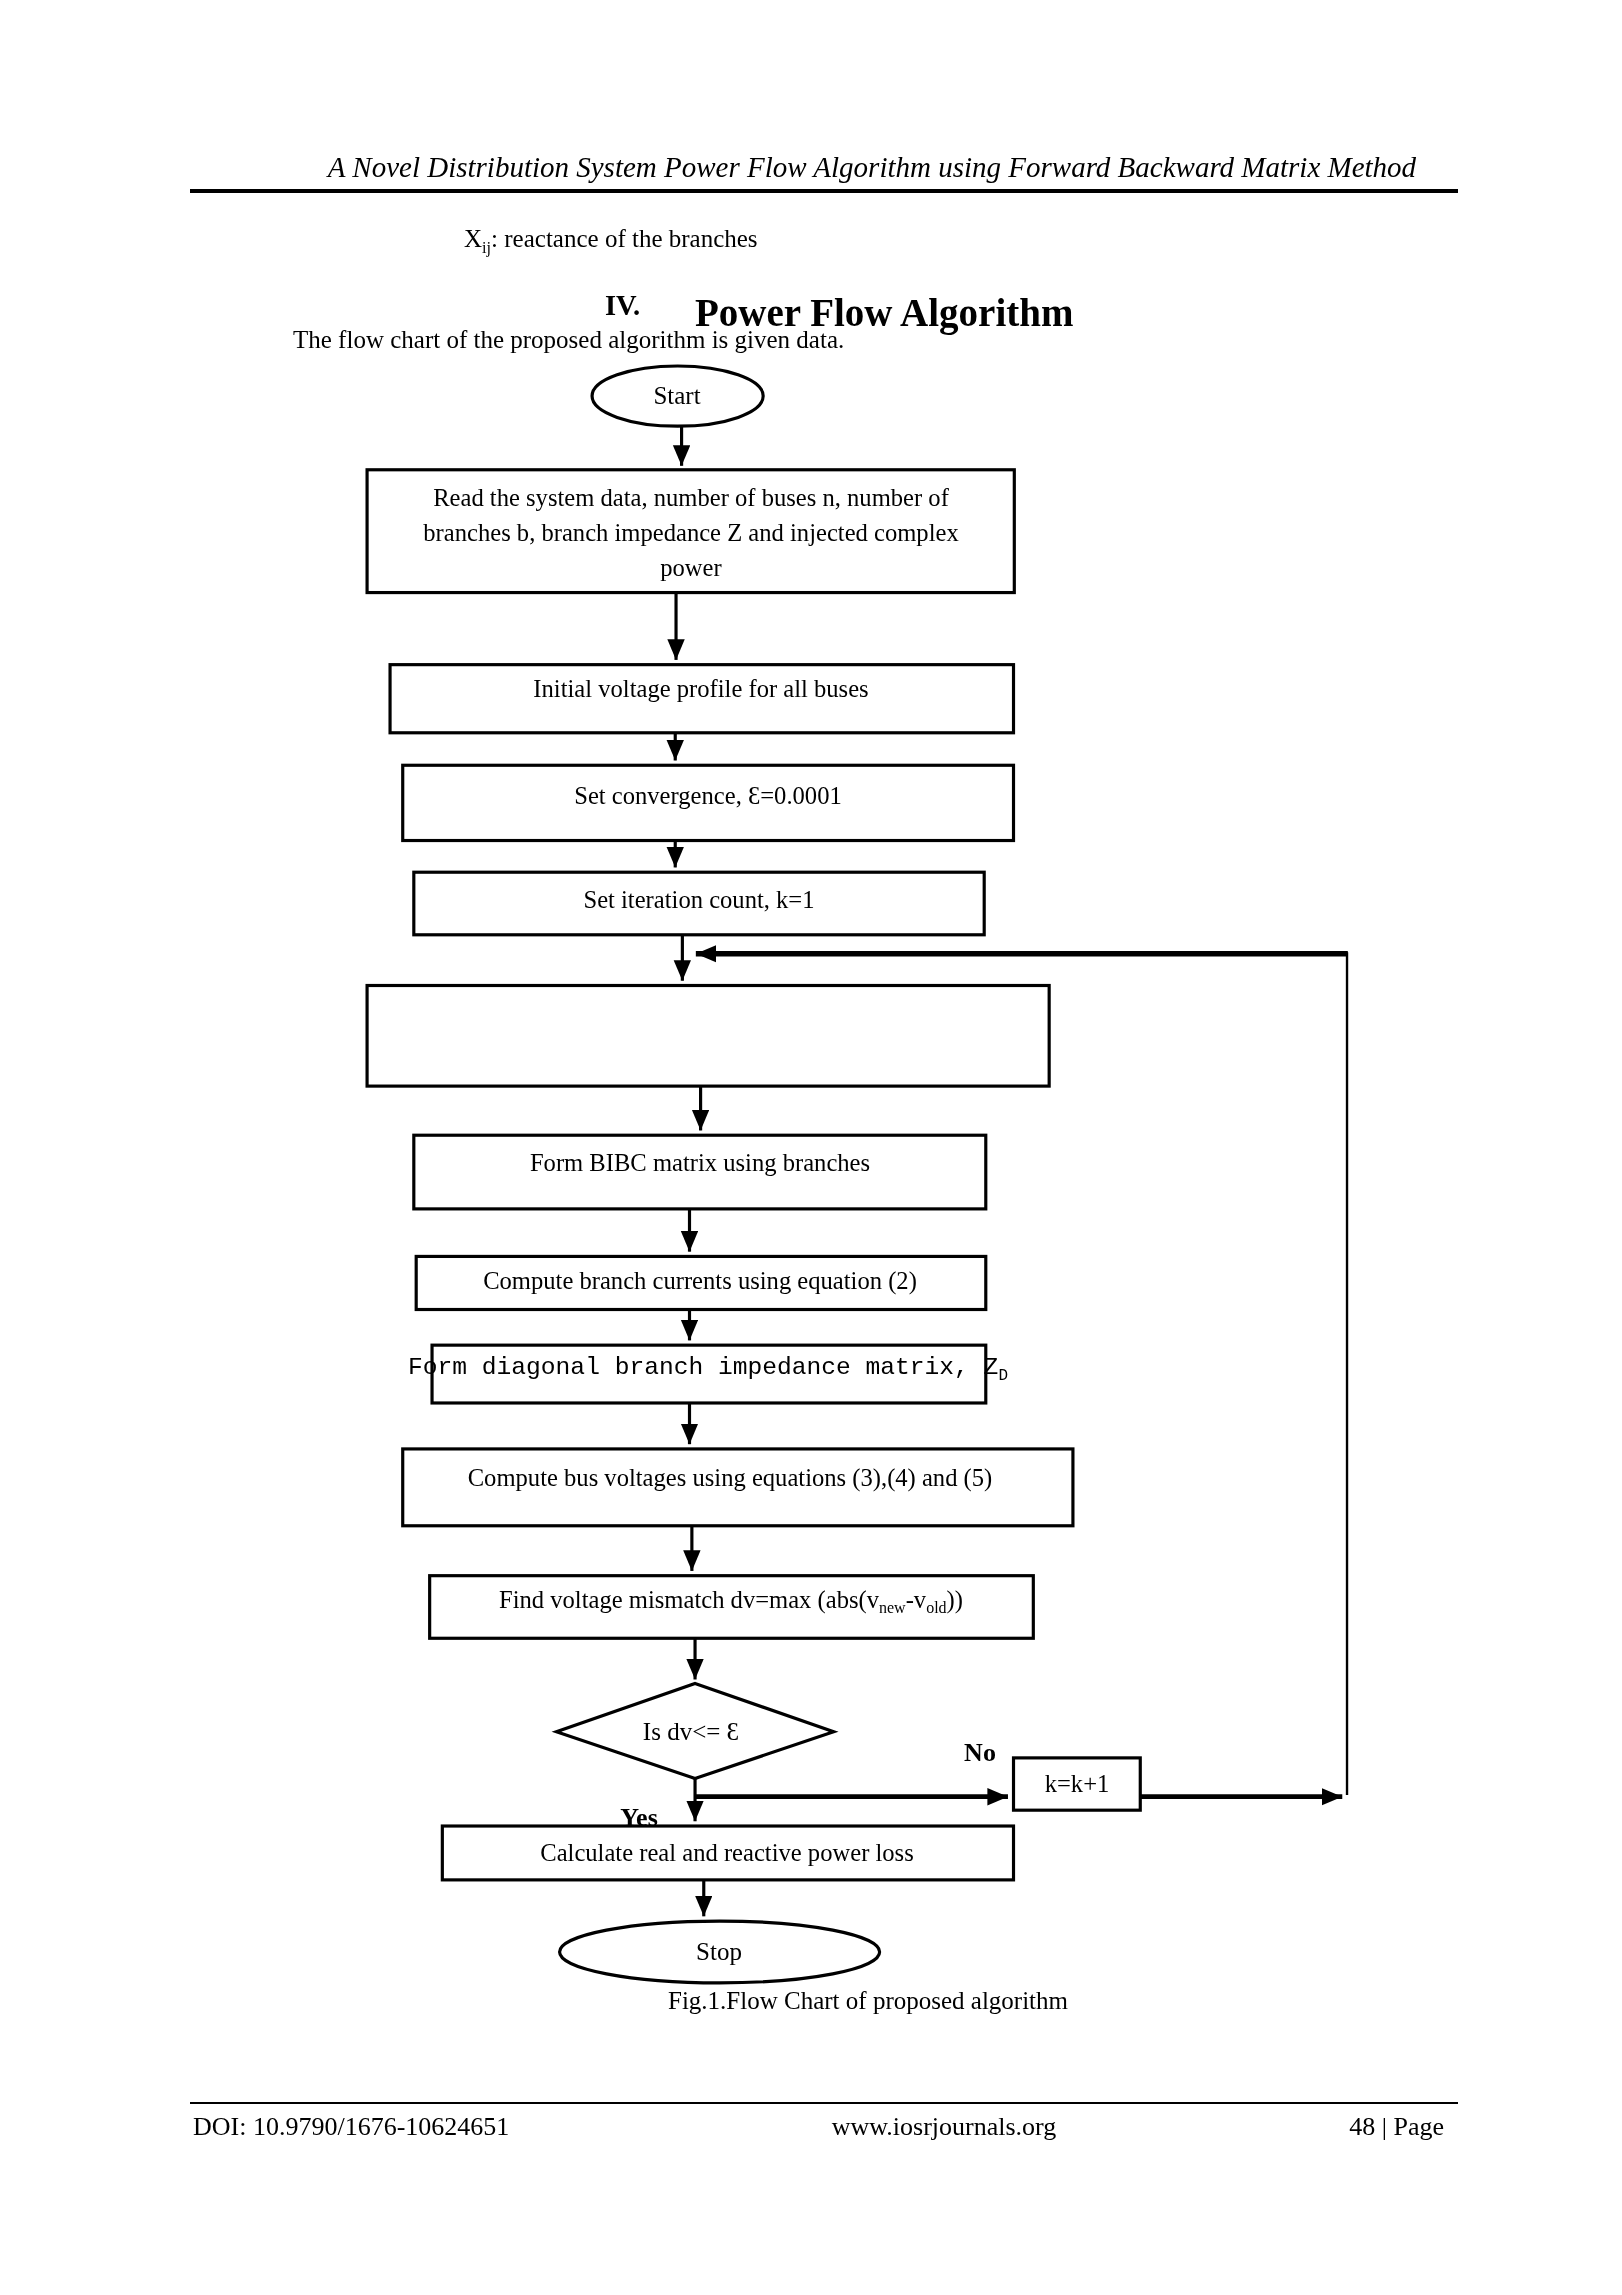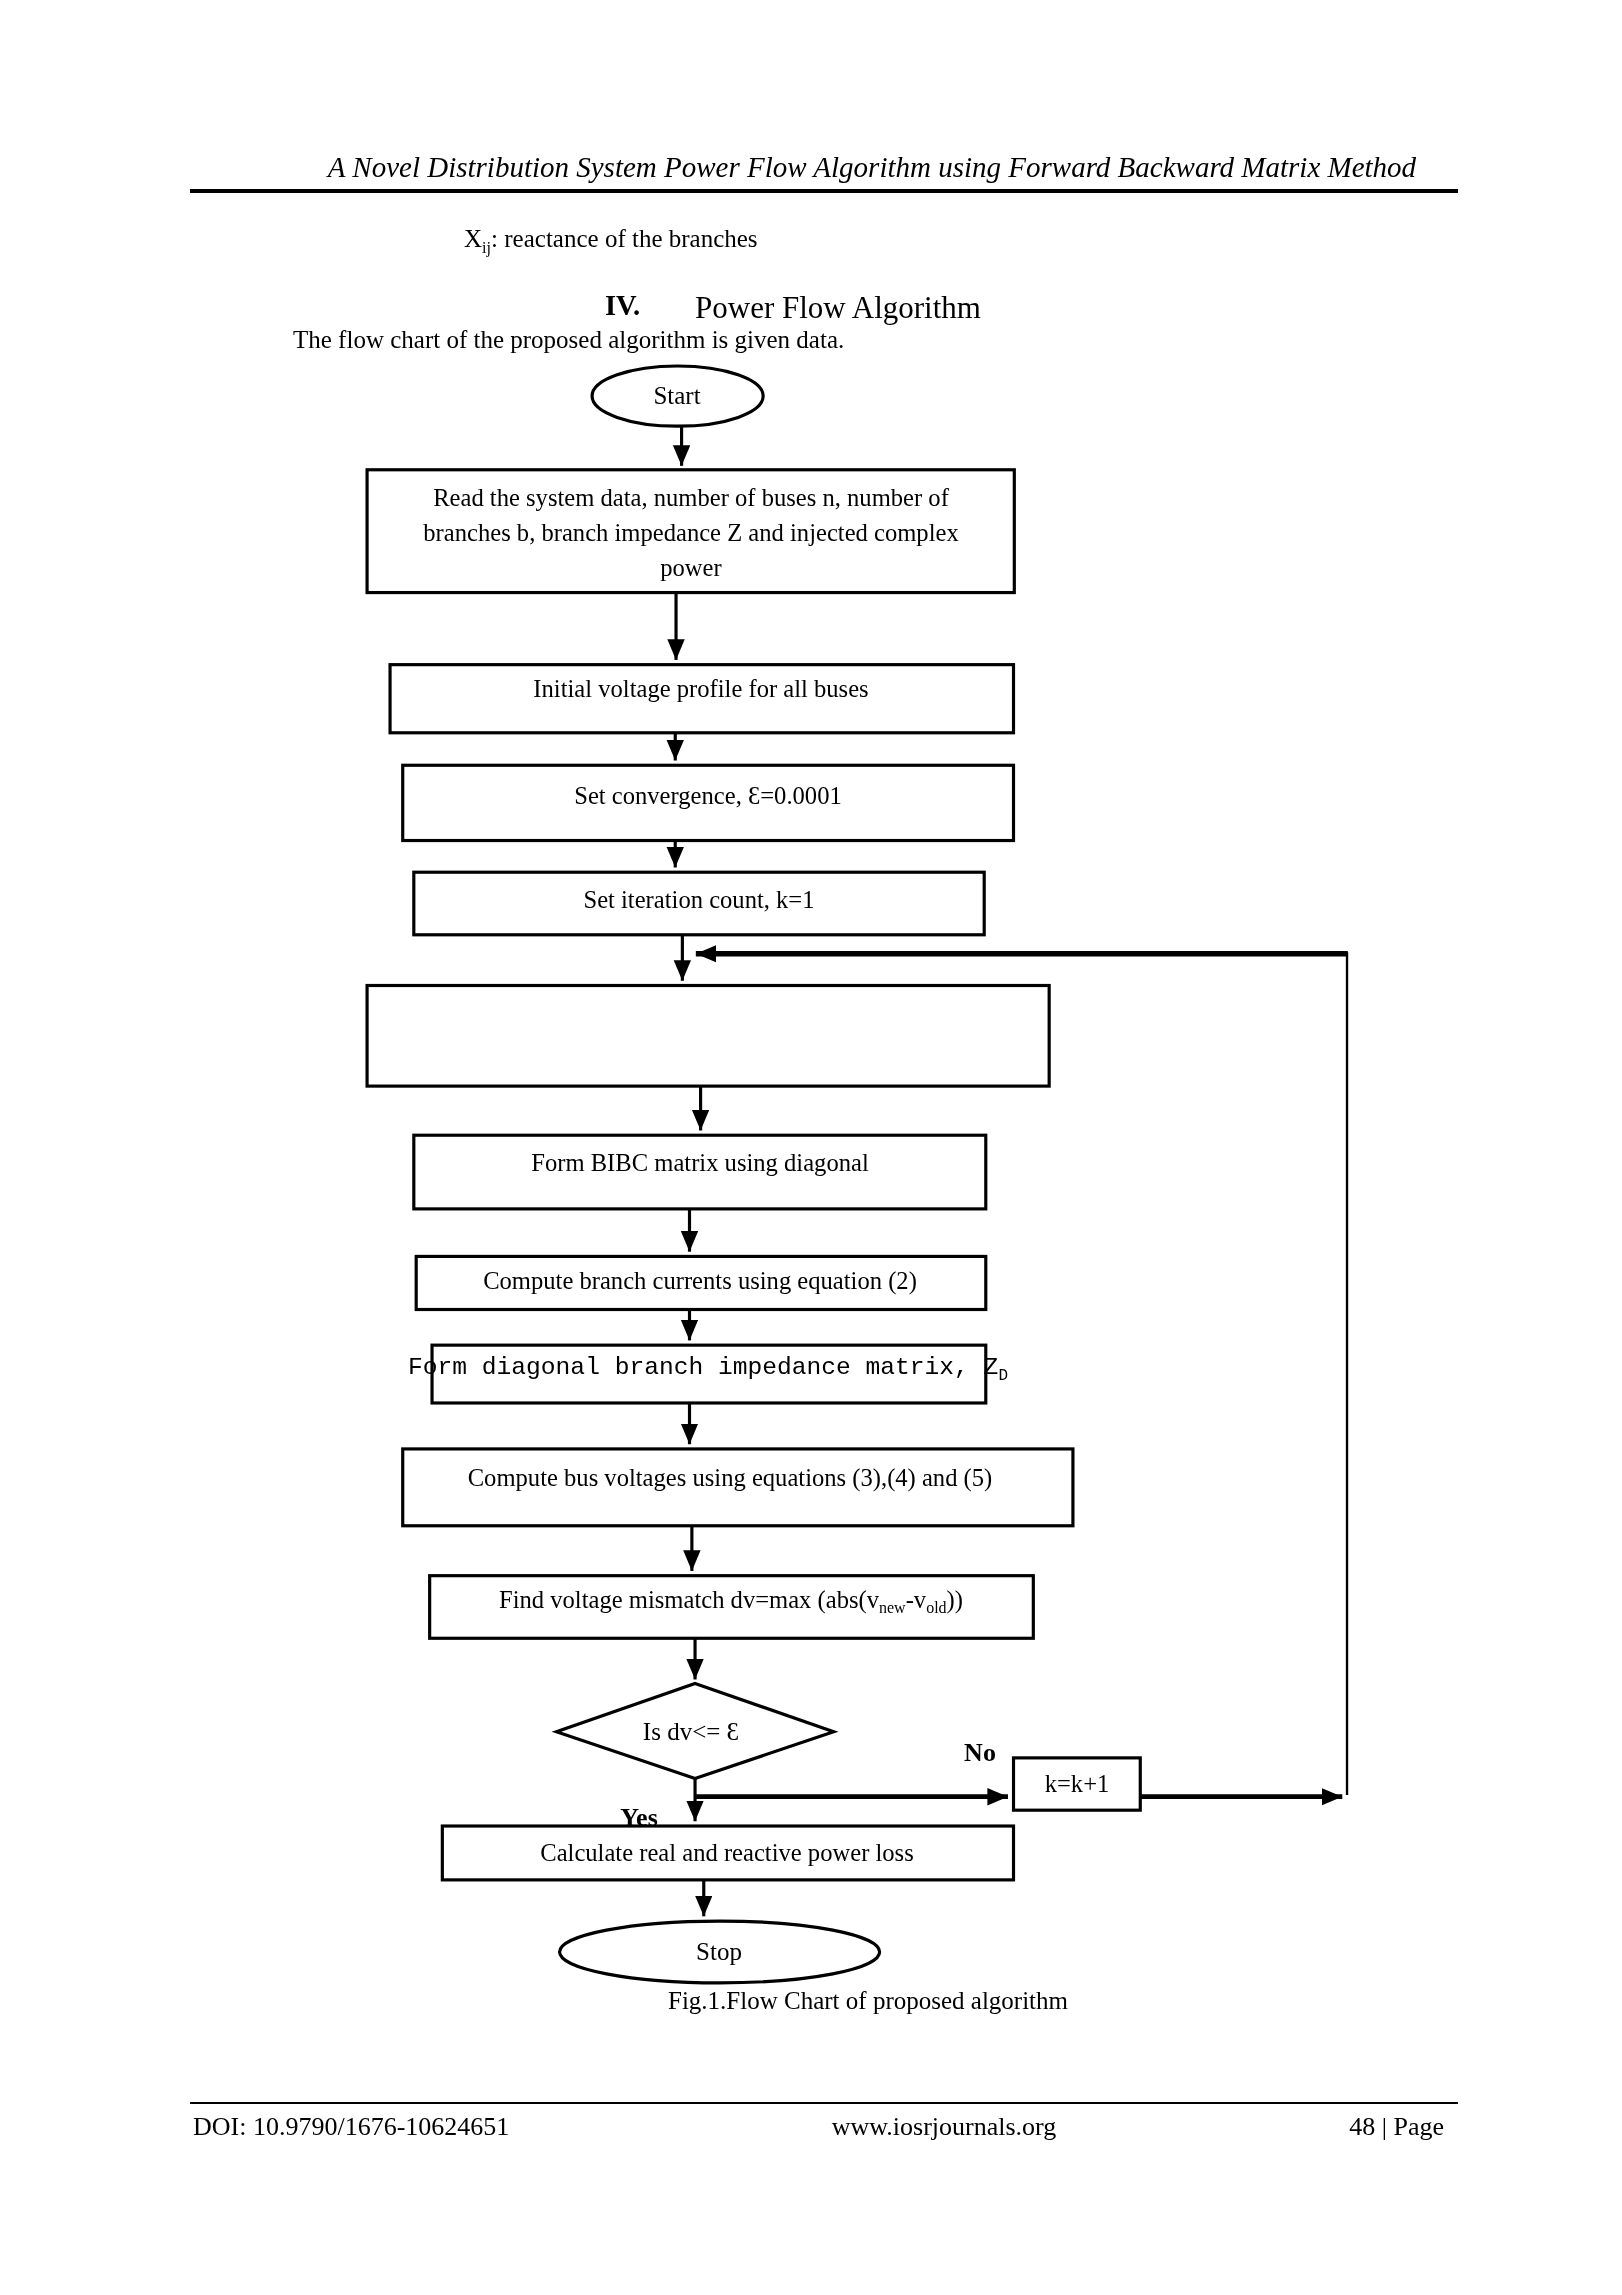--- a/index.html
+++ b/index.html
@@ -17,21 +17,21 @@
   .rgt{transform:translateX(-100%);white-space:nowrap;}
   .paper-title{
     left:238px;top:151px;width:1268px;
     font-style:italic;font-size:29px;text-align:center;
   }
   .rule{background:#000;}
   .rule-header{left:190px;top:189px;width:1268px;height:4px;}
   .rule-footer{left:190px;top:2102px;width:1268px;height:2.4px;}
   .xij-line{left:464px;top:225px;font-size:25px;}
   .sec-num{left:605px;top:290px;font-size:28.5px;font-weight:bold;}
-  .sec-title{left:695px;top:290px;font-size:31px;font-weight:normal;}
+  .sec-title{left:695px;top:290px;font-size:39px;font-weight:bold;}
   .intro-para{left:293px;top:326px;font-size:25px;}
   sub{font-size:0.65em;}
   .flowsvg{left:0;top:0;}
   .node-label{font-size:24.6px;line-height:30px;}
   .multi{white-space:normal;width:658px;line-height:35px;}
   .branch-label{font-size:26px;font-weight:bold;}
   .caption{left:868px;top:1987px;font-size:25px;}
   .foot{font-size:26px;}
   .foot-doi{left:193px;top:2112px;}
   .foot-url{left:944px;top:2112px;}
@@ -97,21 +97,21 @@
 
   <div class="abs ctr node-label multi" style="left:691px;top:532px;">
     <div>Read the system data, number of buses n, number of</div>
     <div>branches b, branch impedance Z and injected complex</div>
     <div>power</div>
   </div>
 
   <div class="abs ctr node-label" style="left:701px;top:689px;">Initial voltage profile for all buses</div>
   <div class="abs ctr node-label" style="left:708px;top:796px;">Set convergence, Ɛ=0.0001</div>
   <div class="abs ctr node-label" style="left:699px;top:900px;">Set iteration count, k=1</div>
-  <div class="abs ctr node-label" style="left:700px;top:1163px;">Form BIBC matrix using diagonal</div>
+  <div class="abs ctr node-label" style="left:700px;top:1163px;">Form BIBC matrix using branches</div>
   <div class="abs ctr node-label" style="left:700px;top:1281px;">Compute branch currents using equation (2)</div>
 
   <div class="abs ctr node-label" style="left:708px;top:1372px;font-family:Liberation Mono, monospace;"><span>Form diagonal branch impedance matrix, Z</span><sub>D</sub></div>
 
   <div class="abs ctr node-label" style="left:730px;top:1478px;">Compute bus voltages using equations (3),(4) and (5)</div>
 
   <div class="abs ctr node-label" style="left:731px;top:1604px;text-align:right;"><span>Find voltage mismatch dv=max (abs(v</span><sub>new</sub><span>-v</span><sub>old</sub><span>))</span></div>
 
   <div class="abs ctr node-label" style="left:691px;top:1732px;font-size:25px;">Is dv&lt;= Ɛ</div>
   <div class="abs ctr branch-label" style="left:980px;top:1753px;">No</div>

